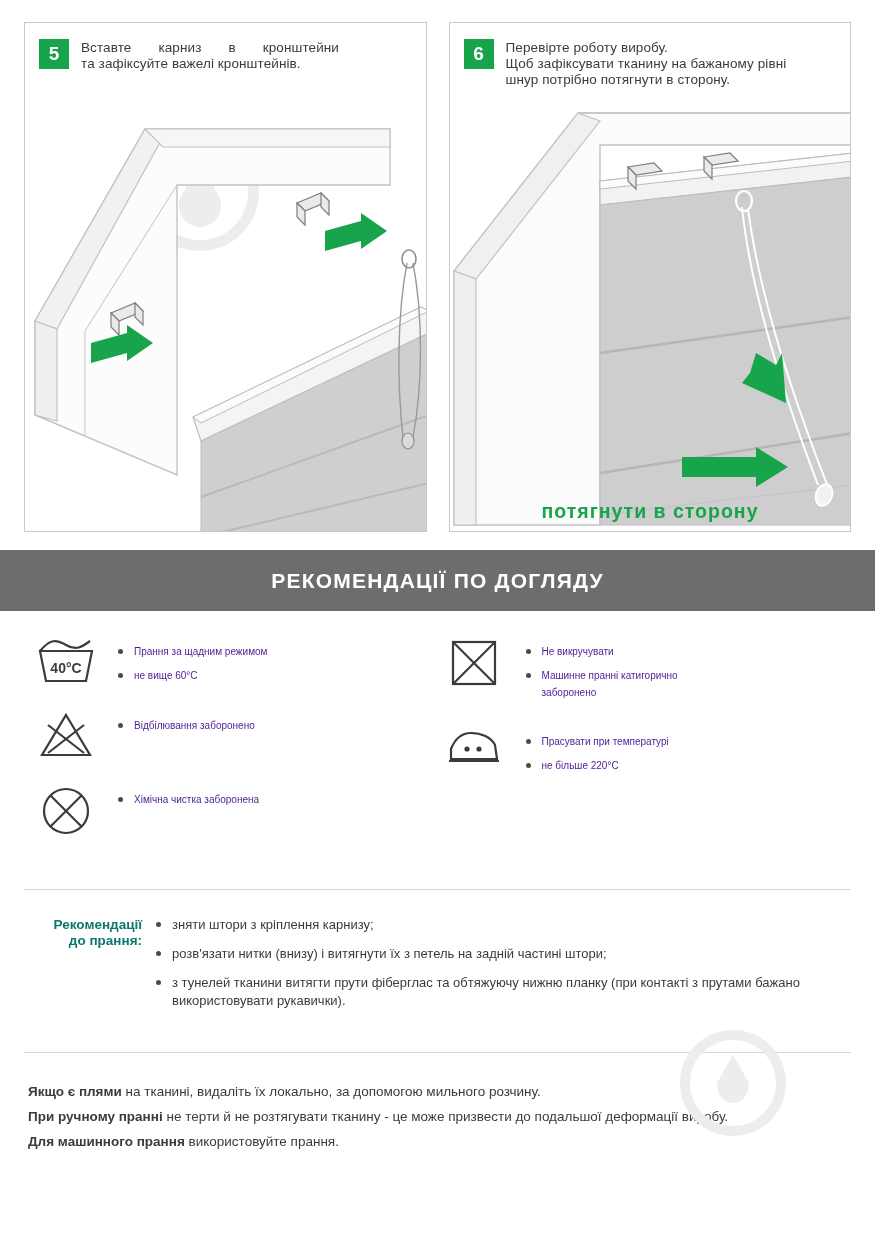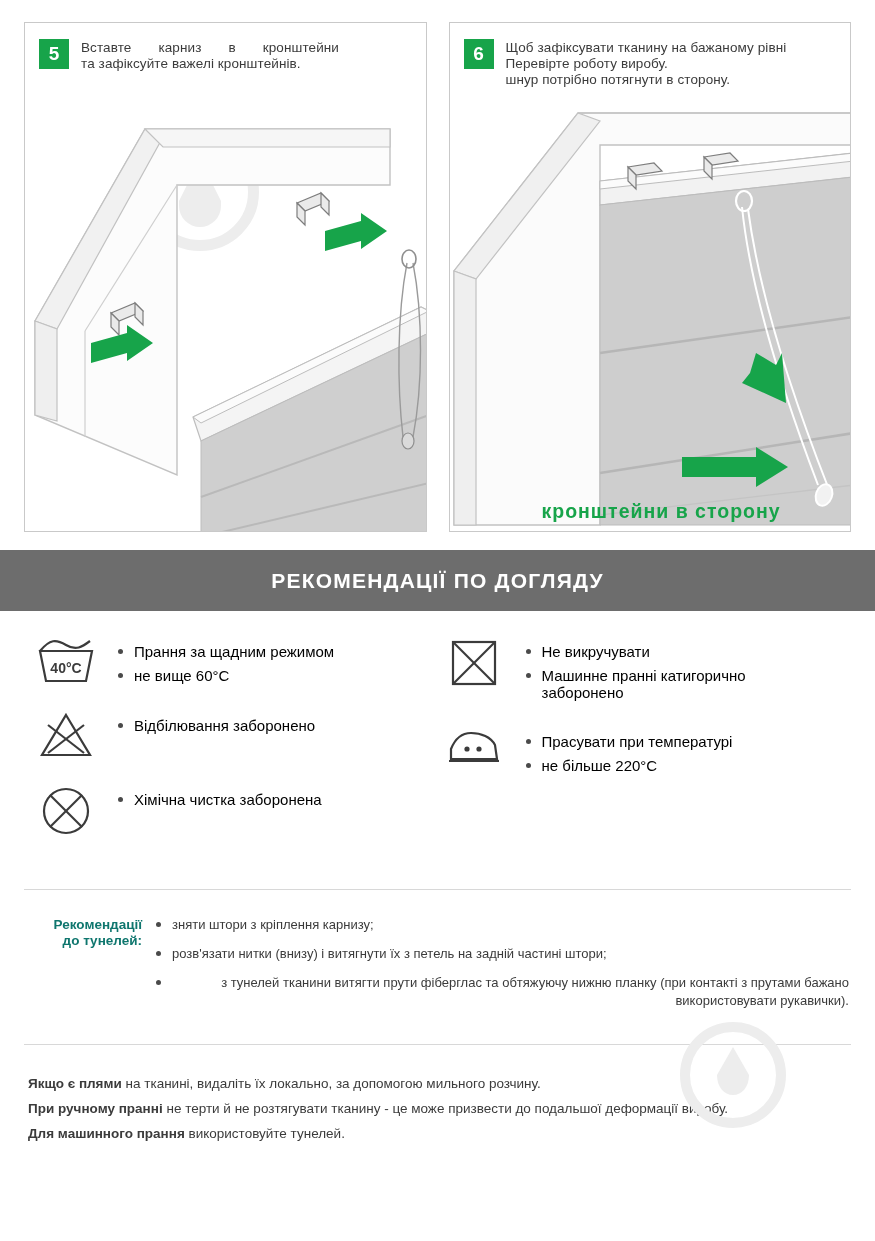--- a/index.html
+++ b/index.html
@@ -140,23 +140,23 @@
     flex: 0 0 72px;
     display: flex;
     justify-content: center;
     align-items: flex-start;
     margin-right: 16px;
   }
   .care-lines { padding-top: 6px; }
   .care-line {
     position: relative;
     padding-left: 16px;
-    font-size: 15px;
+    font-size: 10px;
     line-height: 17px;
-    color: #000000;
+    color: #4c1d95;
     margin-bottom: 7px;
   }
   .care-line:last-child { margin-bottom: 0; }
   .care-line::before {
     content: "";
     position: absolute;
     left: 0;
     top: 6px;
     width: 5px;
     height: 5px;
@@ -188,21 +188,21 @@
   }
   .wash-list { padding-left: 14px; }
   .wash-item {
     position: relative;
     padding-left: 16px;
     font-size: 13px;
     line-height: 18px;
     margin-bottom: 11px;
     color: #3b3b3b;
   }
-  .wash-item:last-child { margin-bottom: 0; text-align: right; }
+  .wash-item:last-child { margin-bottom: 8px; }
   .wash-item::before {
     content: "";
     position: absolute;
     left: 0;
     top: 6px;
     width: 5px;
     height: 5px;
     border-radius: 50%;
     background: #4a4a4a;
   }
@@ -280,22 +280,22 @@
           <polygon points="66,258 102,248 102,240 128,258 102,276 102,268 66,278"></polygon>
         </g>
       </svg>
     </div>
   </div>
 
   <div class="step-card">
     <div class="step-head">
       <div class="step-num">6</div>
       <div class="step-text">
+        <div>Перевірте роботу виробу.</div>
         <div>Щоб зафіксувати тканину на бажаному рівні</div>
-        <div>Перевірте роботу виробу.</div>
         <div>шнур потрібно потягнути в сторону.</div>
       </div>
     </div>
 
     <div class="illus">
       <svg width="404" height="448" viewBox="0 0 404 448" style="position:absolute;left:0;top:0;">
 
         <polygon points="4,186 128,28 404,28 404,60 150,60 150,440 4,440" fill="#fbfbfb" stroke="#c2c2c2" stroke-width="1.4"></polygon>
         <polygon points="4,186 128,28 150,36 26,194" fill="#f0f0f0" stroke="#c2c2c2" stroke-width="1.2"></polygon>
         <polygon points="26,194 26,440 4,440 4,186" fill="#efefef" stroke="#c2c2c2" stroke-width="1.2"></polygon>
@@ -319,21 +319,21 @@
         <path d="M292,122 C300,200 330,300 368,400" fill="none" stroke="#ffffff" stroke-width="2"></path>
         <path d="M298,124 C308,200 338,300 378,402" fill="none" stroke="#ffffff" stroke-width="2"></path>
         <ellipse cx="294" cy="116" rx="8" ry="10" fill="none" stroke="#ffffff" stroke-width="2.2"></ellipse>
         <ellipse cx="374" cy="410" rx="8" ry="11" fill="#f2f2f2" stroke="#ffffff" stroke-width="2" transform="rotate(20 374 410)"></ellipse>
 
         <g fill="#17a44a">
           <polygon points="306,268 326,280 332,268 336,318 292,298 300,288"></polygon>
           <polygon points="232,372 306,372 306,362 338,382 306,402 306,392 232,392"></polygon>
         </g>
       </svg>
-      <div class="pull-label">кронштейни в сторону</div>
+      <div class="pull-label">потягнути в сторону</div>
     </div>
   </div>
 </div>
 
 <div class="care-banner">РЕКОМЕНДАЦІЇ ПО ДОГЛЯДУ</div>
 
 <div class="care-grid">
 
   <div class="care-col">
 
@@ -416,21 +416,21 @@
       </div>
     </div>
   </div>
 </div>
 
 <div class="hr-light"></div>
 
 <div class="wash">
   <div class="wash-title">
     <div>Рекомендації</div>
-    <div>до тунелей:</div>
+    <div>до прання:</div>
   </div>
   <div class="wash-list">
     <div class="wash-item">зняти штори з кріплення карнизу;</div>
     <div class="wash-item">розв'язати нитки (внизу) і витягнути їх з петель на задній частині штори;</div>
     <div class="wash-item">з тунелей тканини витягти прути фіберглас та обтяжуючу нижню планку (при контакті з прутами бажано використовувати рукавички).</div>
   </div>
 </div>
 
 <div class="hr-light" style="margin-top:26px;"></div>
 
@@ -441,15 +441,15 @@
       <path d="M54,26 L70,54 C70,66 63,74 54,74 C45,74 38,66 38,54 Z" fill="#ededed"></path>
     </svg>
   </div>
   <div>
     <b>Якщо є плями</b><span> на тканині, видаліть їх локально, за допомогою мильного розчину.</span>
   </div>
   <div>
     <b>При ручному пранні</b><span> не терти й не розтягувати тканину - це може призвести до подальшої деформації виробу.</span>
   </div>
   <div>
-    <b>Для машинного прання</b><span> використовуйте тунелей.</span>
+    <b>Для машинного прання</b><span> використовуйте прання.</span>
   </div>
 </div>
 
 </body></html>

